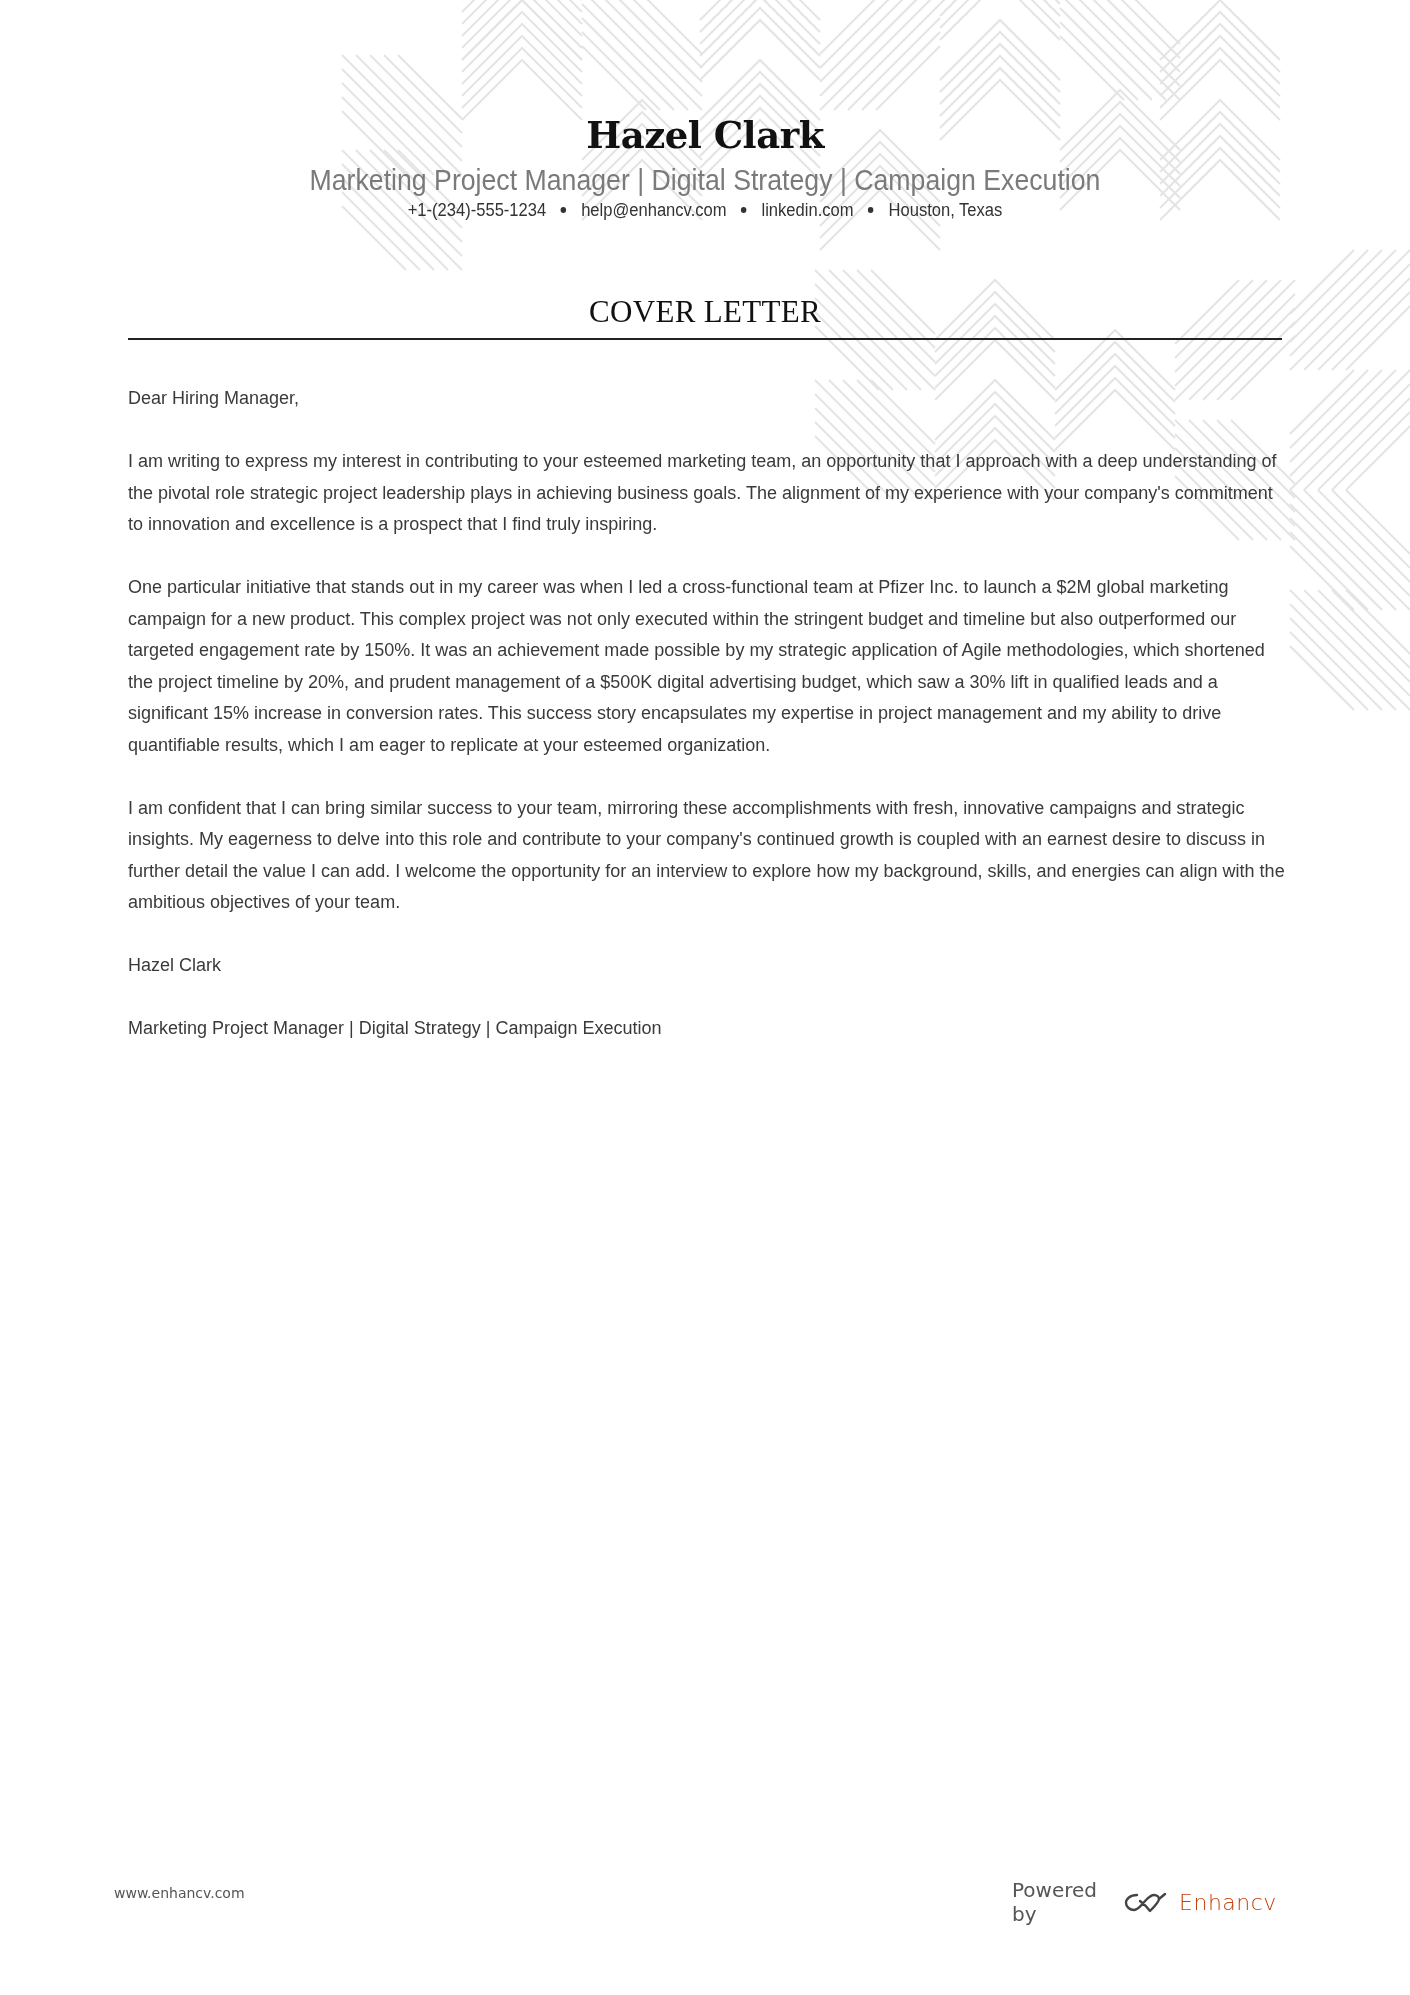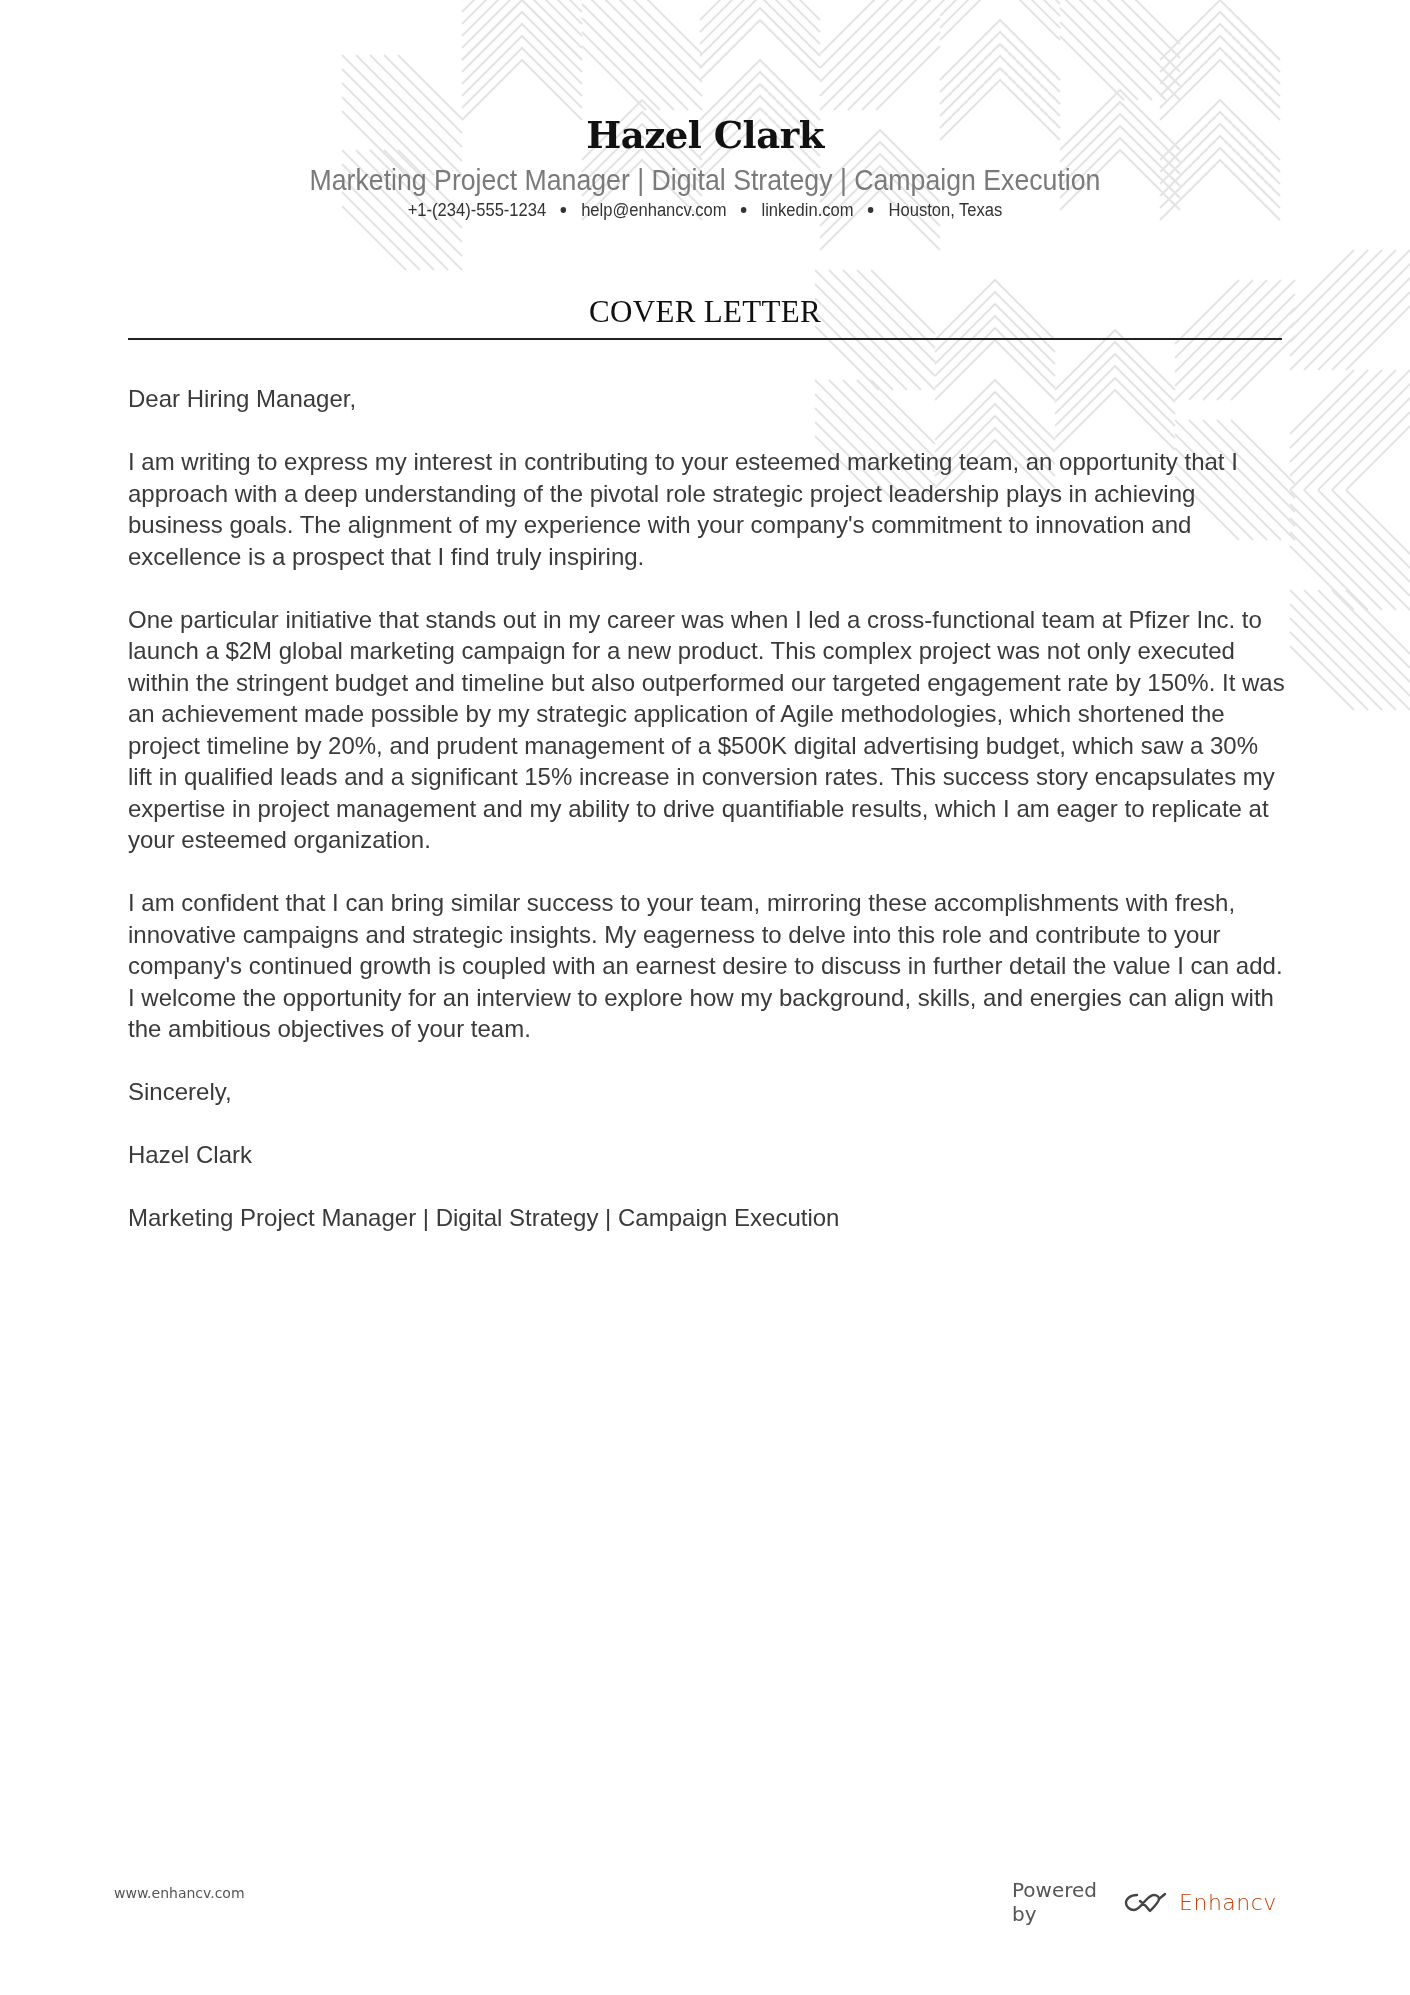--- a/index.html
+++ b/index.html
@@ -34,21 +34,21 @@
   .section-title {
     font-family: "Liberation Serif", "DejaVu Serif", serif;
     font-size: 31px; color: #111; text-align: center; line-height: 40px;
     letter-spacing: 0.3px;
   }
   .rule { height: 2px; background: #222; margin-top: 6px; }
 
   .letter {
     position: absolute; top: 383px; left: 128px; width: 1160px;
     font-family: "Liberation Sans", sans-serif;
-    font-size: 24px; line-height: 31.5px; color: #3a3a3a;
+    font-size: 18px; line-height: 31.5px; color: #3a3a3a;
   }
   .letter p { margin: 0 0 31.5px 0; }
 
   .footer-left {
     position: absolute; left: 114px; top: 1885px;
     font-family: "DejaVu Sans", sans-serif; font-size: 14px; color: #555;
     text-decoration: none;
     text-align: right;
   }
   .footer-right {
@@ -146,21 +146,20 @@
   <section class="section">
     <div class="section-title">COVER LETTER</div>
     <div class="rule"></div>
   </section>
 
   <div class="letter">
     <p>Dear Hiring Manager,</p>
     <p>I am writing to express my interest in contributing to your esteemed marketing team, an opportunity that I approach with a deep understanding of the pivotal role strategic project leadership plays in achieving business goals. The alignment of my experience with your company's commitment to innovation and excellence is a prospect that I find truly inspiring.</p>
     <p>One particular initiative that stands out in my career was when I led a cross-functional team at Pfizer Inc. to launch a $2M global marketing campaign for a new product. This complex project was not only executed within the stringent budget and timeline but also outperformed our targeted engagement rate by 150%. It was an achievement made possible by my strategic application of Agile methodologies, which shortened the project timeline by 20%, and prudent management of a $500K digital advertising budget, which saw a 30% lift in qualified leads and a significant 15% increase in conversion rates. This success story encapsulates my expertise in project management and my ability to drive quantifiable results, which I am eager to replicate at your esteemed organization.</p>
     <p>I am confident that I can bring similar success to your team, mirroring these accomplishments with fresh, innovative campaigns and strategic insights. My eagerness to delve into this role and contribute to your company's continued growth is coupled with an earnest desire to discuss in further detail the value I can add. I welcome the opportunity for an interview to explore how my background, skills, and energies can align with the ambitious objectives of your team.</p>
-    <p>Sincerely,</p>
     <p>Hazel Clark</p>
     <p>Marketing Project Manager | Digital Strategy | Campaign Execution</p>
   </div>
 
   <a class="footer-left">www.enhancv.com</a>
 
   <div class="footer-right">
     <span class="powered">Powered by</span>
     <span class="brand-logo">
       <svg width="46" height="24" viewBox="0 0 46 24" xmlns="http://www.w3.org/2000/svg">

